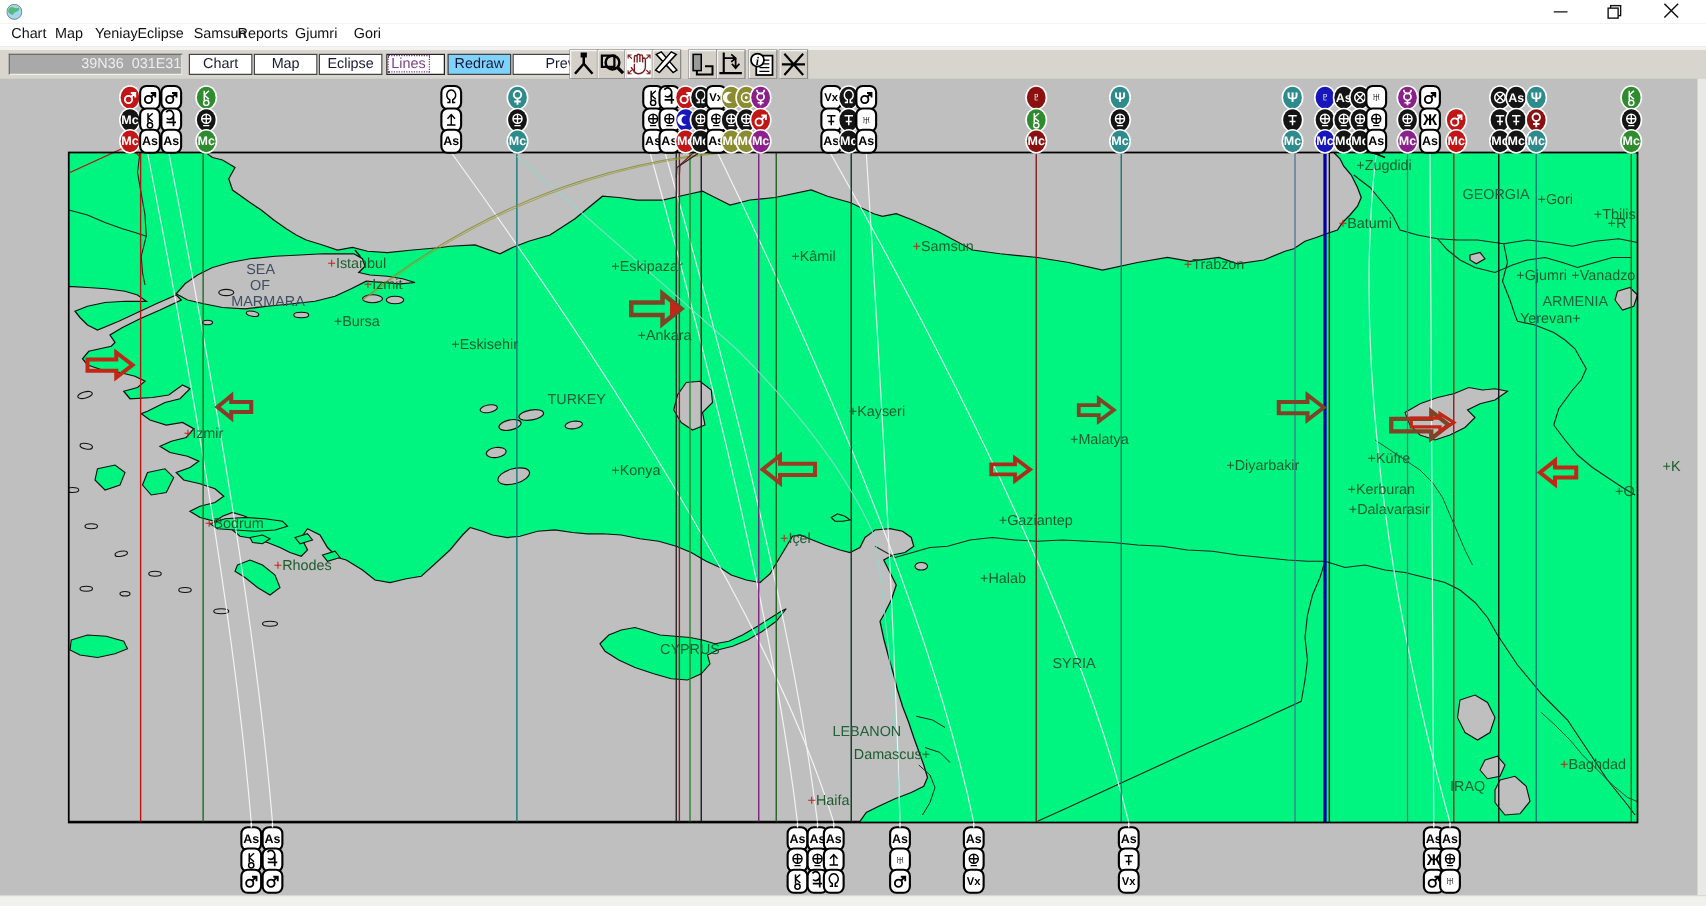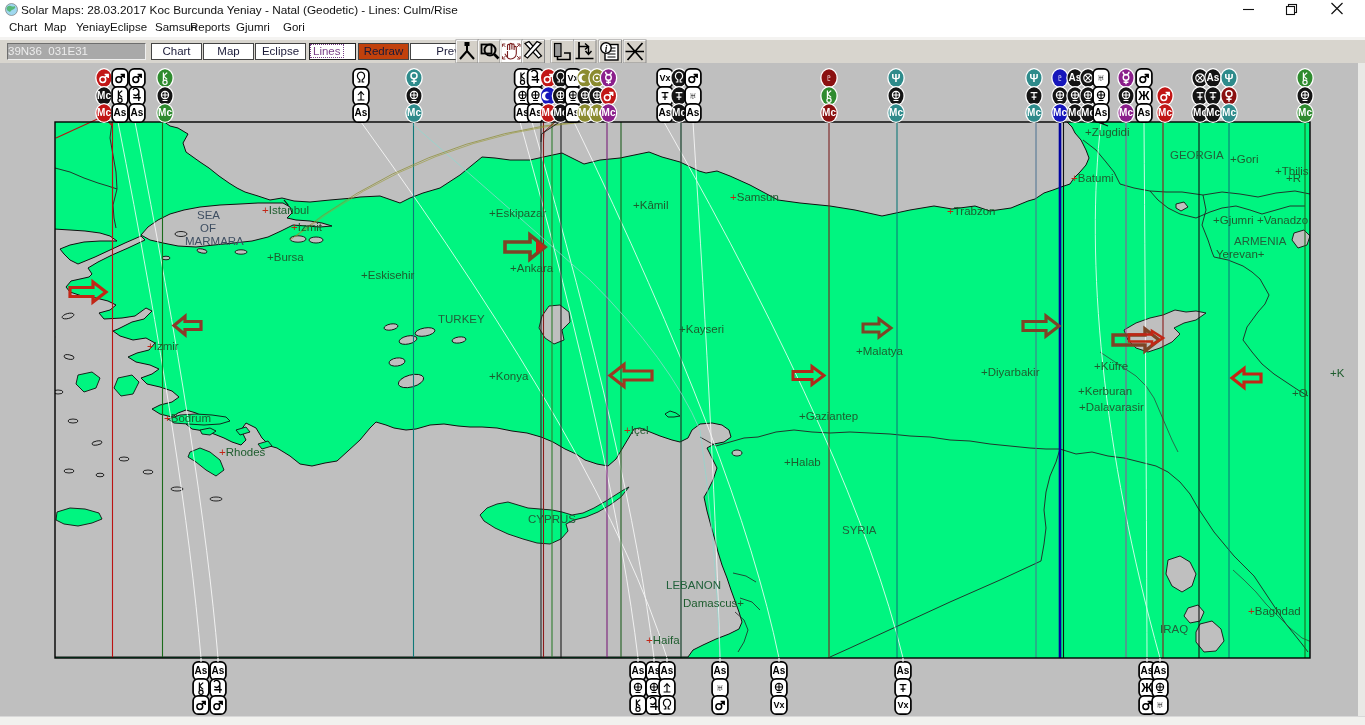--- a/index.html
+++ b/index.html
@@ -1,44 +1,43 @@
 <!DOCTYPE html>
 <html><head><meta charset="utf-8"><style>*{margin:0;padding:0;box-sizing:border-box}body{width:1365px;height:725px;overflow:hidden;font-family:"Liberation Sans",sans-serif;position:relative;background:#bfbfbf}.abs{position:absolute}</style></head><body>
 <div class="abs" style="left:0;top:0;width:1365px;height:19px;background:#fff">
     <svg class="abs" style="left:5px;top:3px" width="13" height="13" viewBox="0 0 13 13">
       <circle cx="6.5" cy="6.5" r="6" fill="#9fd8ef"></circle>
       <path d="M2,4 q2,-2 4,-1 t4,0 q1,2 -1,3 q-3,1 -4,3 q-3,-1 -3.5,-3 z" fill="#58b87a"></path>
       <circle cx="6.5" cy="6.5" r="6" fill="none" stroke="#777" stroke-width="0.7"></circle>
     </svg>
-    <div class="abs" style="left:21px;top:3px;font-size:11.8px;color:#111">Solar Maps: 28.03.2017 Koc Burcunda Yeniay - Natal (Geodetic) - Lines: Culm/Rise</div>
     <svg class="abs" style="left:1238px;top:0" width="120" height="19">
       <path d="M5,9.5h11" stroke="#111" stroke-width="1.1"></path>
       <rect x="50.5" y="4.5" width="8" height="8" fill="none" stroke="#111" stroke-width="1.1"></rect>
       <rect x="48.5" y="6.5" width="8" height="8" fill="#fff" stroke="#111" stroke-width="1.1"></rect>
       <path d="M93.5,3 l11,11 M104.5,3 l-11,11" stroke="#111" stroke-width="1.2"></path>
     </svg>
   </div>
 <div class="abs" style="left:0;top:19px;width:1365px;height:18px;background:#fff;font-size:11.5px;color:#111">
     <span class="abs" style="left:9px;top:2px">Chart</span>
     <span class="abs" style="left:44px;top:2px">Map</span>
     <span class="abs" style="left:76px;top:2px">Yeniay</span>
     <span class="abs" style="left:110px;top:2px">Eclipse</span>
     <span class="abs" style="left:155px;top:2px">Samsun</span>
     <span class="abs" style="left:190px;top:2px">Reports</span>
     <span class="abs" style="left:236px;top:2px">Gjumri</span>
     <span class="abs" style="left:283px;top:2px">Gori</span>
   </div>
 <div class="abs" style="left:0;top:37px;width:1365px;height:3px;background:#f4f3f1"></div>
 <div class="abs" style="left:0;top:40px;width:1365px;height:23px;background:#d8d5ce">
-    <div class="abs" style="left:7px;top:3px;width:139px;height:17px;background:#a9a9a9;border-top:1px solid #6e6e6e;border-left:1px solid #6e6e6e;border-bottom:1px solid #efefef;border-right:1px solid #efefef;color:#ededed;font-size:11.5px;text-align:left;line-height:15px">39N36&nbsp; 031E31</div>
+    <div class="abs" style="left:7px;top:3px;width:139px;height:17px;background:#a9a9a9;border-top:1px solid #6e6e6e;border-left:1px solid #6e6e6e;border-bottom:1px solid #efefef;border-right:1px solid #efefef;color:#ededed;font-size:11.5px;text-align:right;line-height:15px">39N36&nbsp; 031E31</div>
     <div class="abs" style="left:151px;width:51px;top:3px;height:17px;background:#fff;border:1px solid #444;font-size:11.5px;color:#1a1a38;text-align:center;line-height:15px">Chart</div>
     <div class="abs" style="left:203px;width:51px;top:3px;height:17px;background:#fff;border:1px solid #444;font-size:11.5px;color:#1a1a38;text-align:center;line-height:15px">Map</div>
     <div class="abs" style="left:255px;width:51px;top:3px;height:17px;background:#fff;border:1px solid #444;font-size:11.5px;color:#1a1a38;text-align:center;line-height:15px">Eclipse</div>
     <div class="abs" style="left:309px;width:47px;top:3px;height:17px;background:#fff;border:1px solid #444;font-size:11.5px;color:#1a1a38;text-align:left;line-height:15px;border:1.5px solid #222;color:#7a3f88"><span style="border:1px dotted #7a3f88;padding:0 2px">Lines</span></div>
-    <div class="abs" style="left:358px;width:51px;top:3px;height:17px;background:#c2410c;border:1px solid #444;font-size:11.5px;color:#1a1a38;text-align:center;line-height:15px">Redraw</div>
+    <div class="abs" style="left:358px;width:51px;top:3px;height:17px;background:#7dd3fc;border:1px solid #444;font-size:11.5px;color:#1a1a38;text-align:center;line-height:15px">Redraw</div>
     <div class="abs" style="left:410px;width:51px;top:3px;height:17px;background:#fff;border:1px solid #444;font-size:11.5px;color:#1a1a38;text-align:right;line-height:15px">Prev</div>
   </div>
 <svg class="abs" style="left:0;top:39px" width="700" height="25" viewBox="0 0 700 25">
     <rect x="456" y="1" width="22.5" height="23" fill="#d4d0c8" stroke="#8a8a8a" stroke-width="1"></rect>
     <path d="M456.5,23.5 V1.5 H478" stroke="#f5f5f5" stroke-width="1" fill="none"></path>
     <rect x="478" y="1" width="22.5" height="23" fill="#d4d0c8" stroke="#8a8a8a" stroke-width="1"></rect>
     <path d="M478.5,23.5 V1.5 H500" stroke="#f5f5f5" stroke-width="1" fill="none"></path>
     <rect x="500" y="1" width="22.5" height="23" fill="#d4d0c8" stroke="#8a8a8a" stroke-width="1"></rect>
     <path d="M500.5,23.5 V1.5 H522" stroke="#f5f5f5" stroke-width="1" fill="none"></path>
     <rect x="522" y="1" width="22.5" height="23" fill="#d4d0c8" stroke="#8a8a8a" stroke-width="1"></rect>

